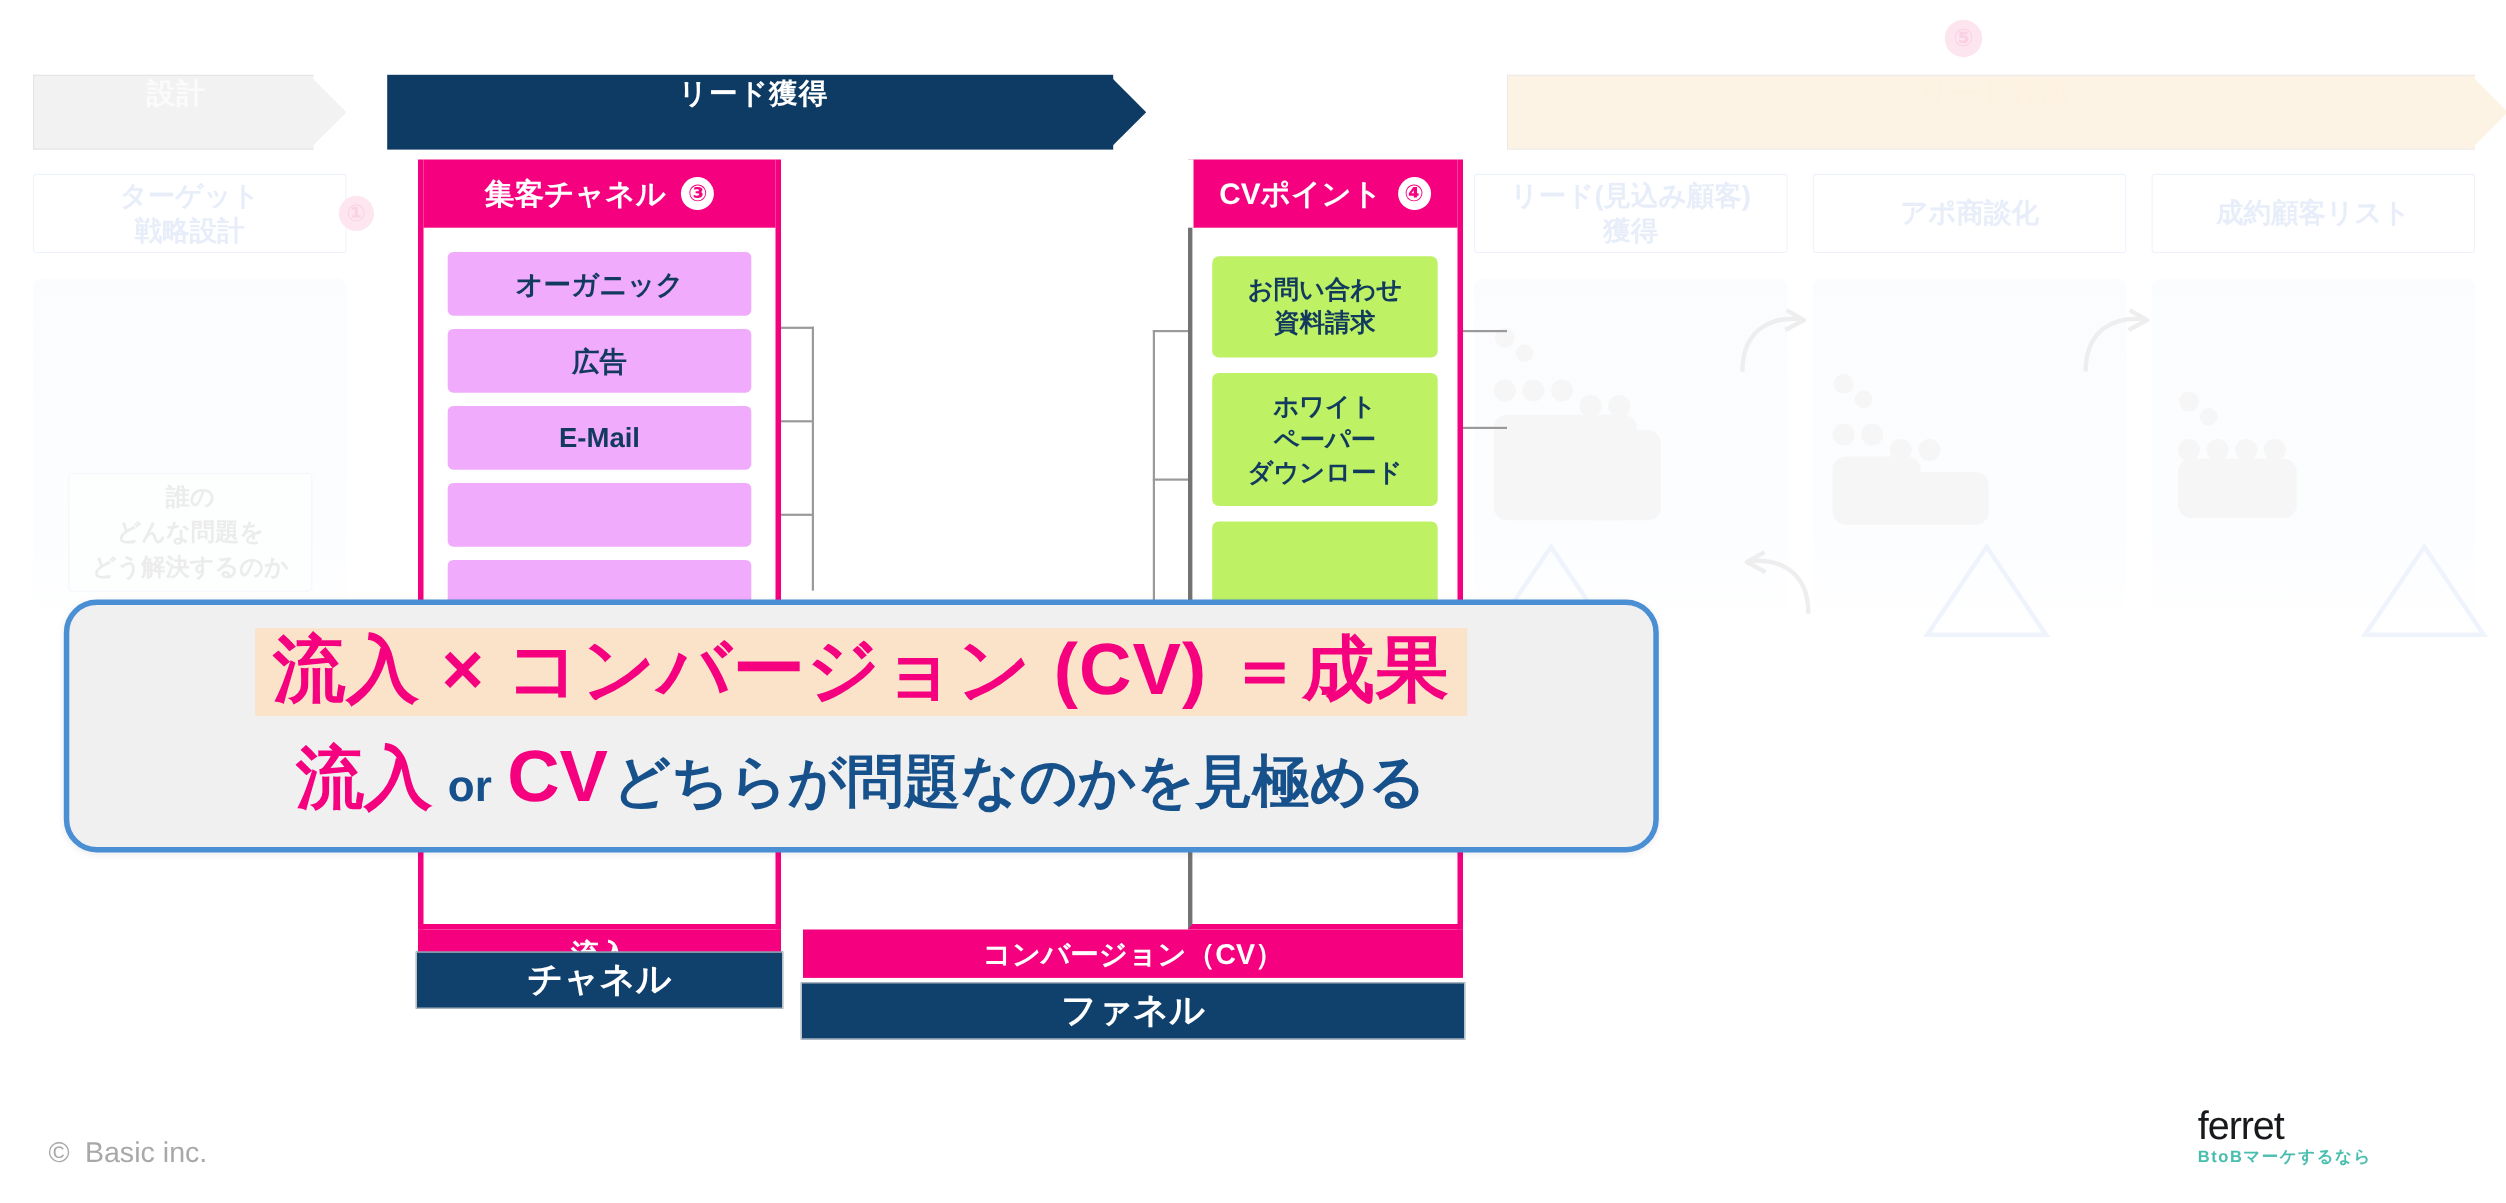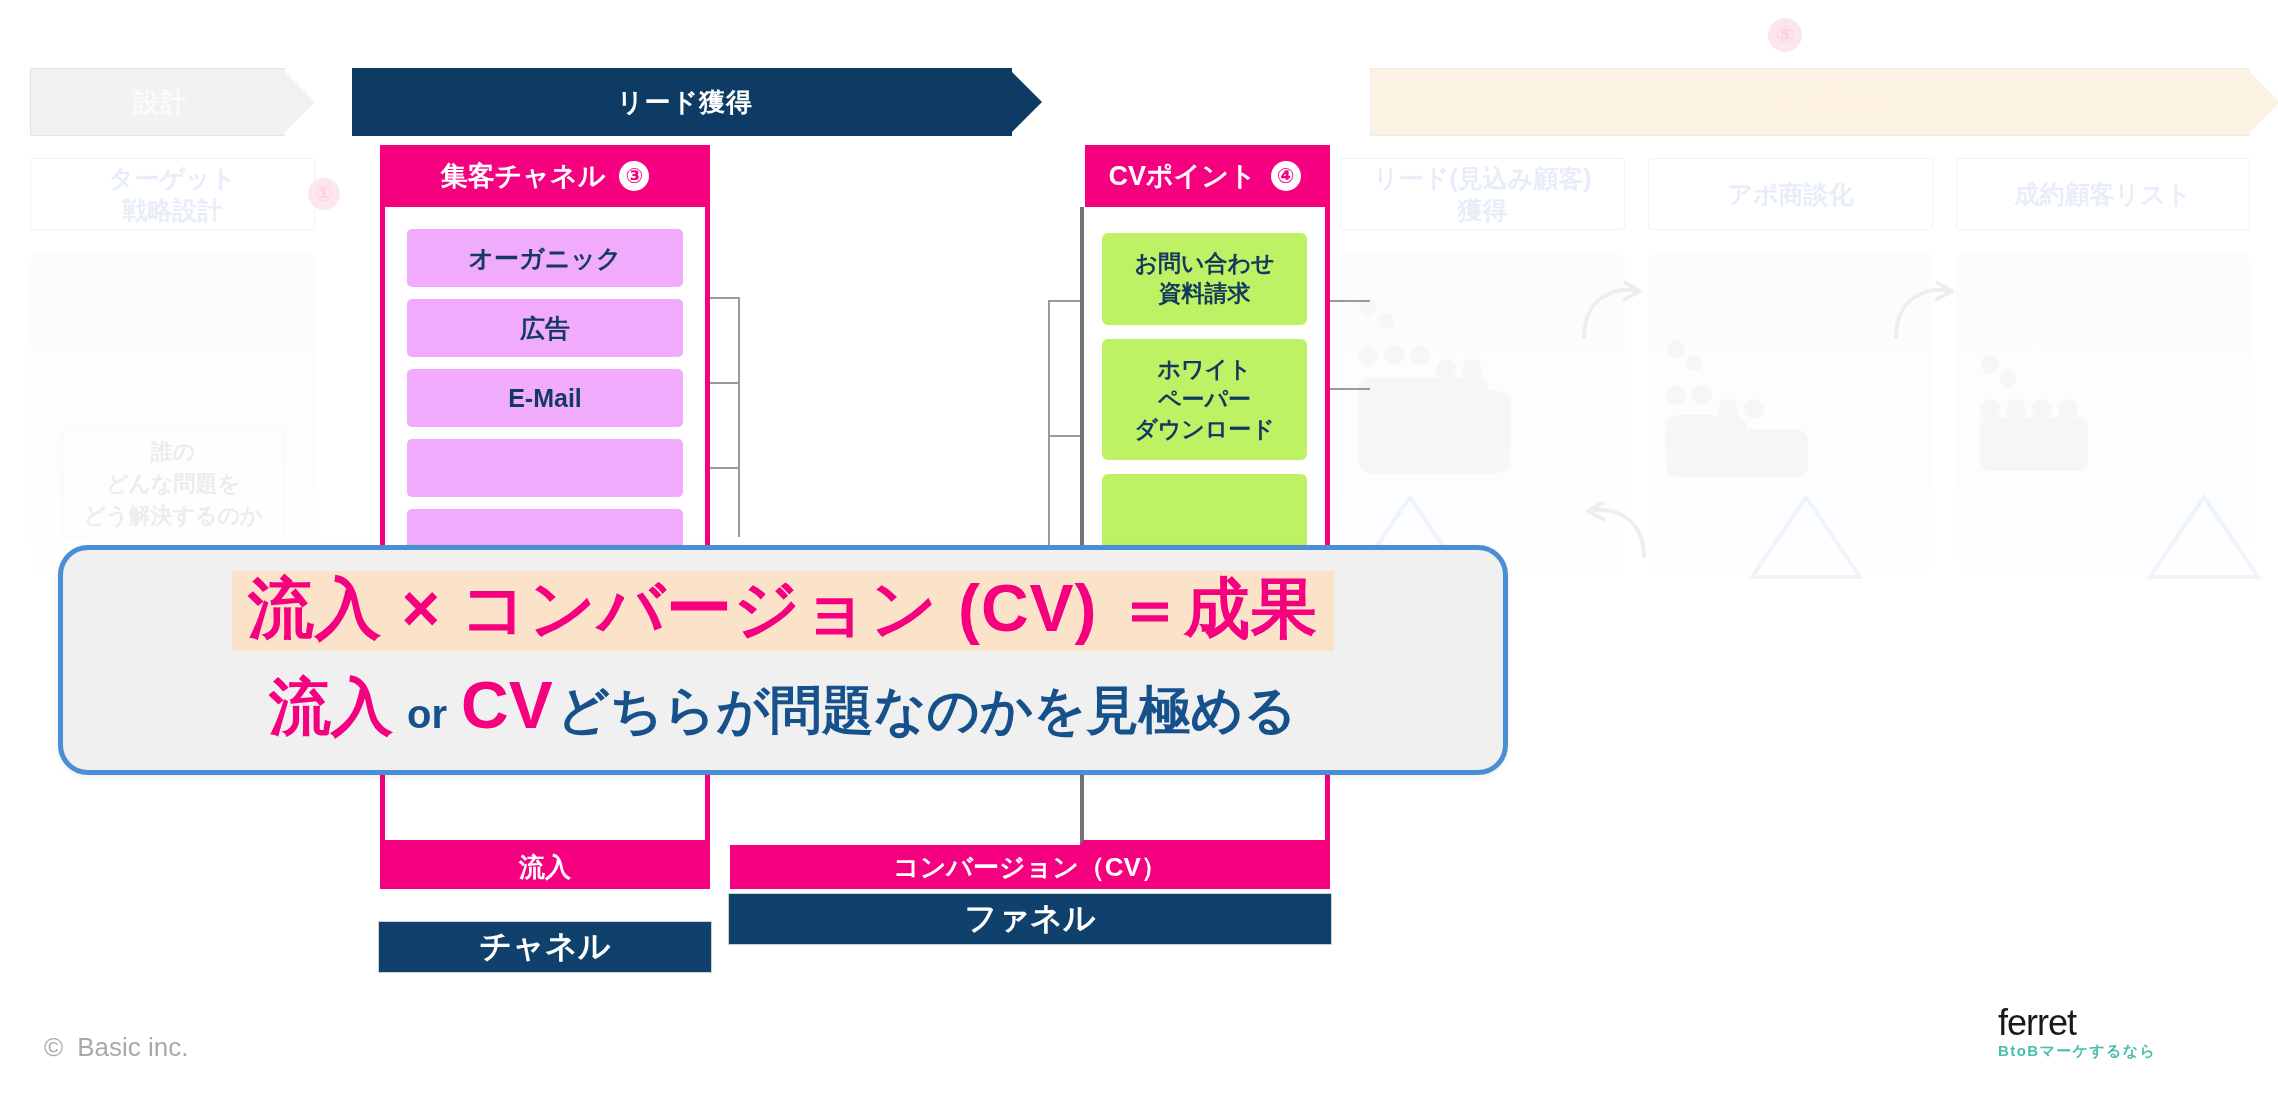--- a/index.html
+++ b/index.html
@@ -9,21 +9,21 @@
     background: #ffffff;
     font-family: "Liberation Sans", "DejaVu Sans", sans-serif;
     overflow: hidden;
   }
   #slide { position: relative; width: 2278px; height: 1094px; background:#fff; }
 
   
   .phase-row { position:absolute; top:68px; left:30px; width:2220px; height:68px; }
   .phase {
     position:absolute; top:0; height:68px;
-    display:flex; align-items:center; justify-content:center;
+    display:flex; justify-content:center;
     font-size:26px; font-weight:700; letter-spacing:1px;
   }
   .phase-body { position:absolute; inset:0 30px 0 0; }
   .phase-tip {
     position:absolute; top:0; right:0; width:34px; height:68px;
   }
   .phase-label { position:relative; z-index:3; width:100%; text-align:center; padding-right:24px;}
 
   .phase.design { left:0; width:285px; }
   .phase.design .phase-body { background:#f2f2f2; border:1px solid #e4e4e4; border-right:none; }
@@ -149,21 +149,21 @@
 
   
   .bar {
     position:absolute; display:flex; align-items:center; justify-content:center;
     color:#ffffff; font-weight:700;
   }
   .bar-pink { background:#f5007f; height:44px; font-size:26px; }
   .bar-navy { background:#10406c; height:52px; font-size:32px; border:1px solid #cfcfcf; }
   #bar-inflow  { left:380px; top:845px; width:330px; }
   #bar-cv      { left:730px; top:845px; width:600px; }
-  #bar-channel { left:378px; top:921px; width:334px; }
+  #bar-channel { left:378px; top:865px; width:334px; }
   #bar-funnel  { left:728px; top:893px; width:604px; }
 
   
   #callout {
     position:absolute; left:58px; top:545px; width:1450px; height:230px;
     background:#f0f0f0; border:5px solid #4a8fd4; border-radius:30px;
     display:flex; flex-direction:column; align-items:center; justify-content:center;
     box-shadow:0 2px 6px rgba(0,0,0,.07);
   }
   .co-line1 {

